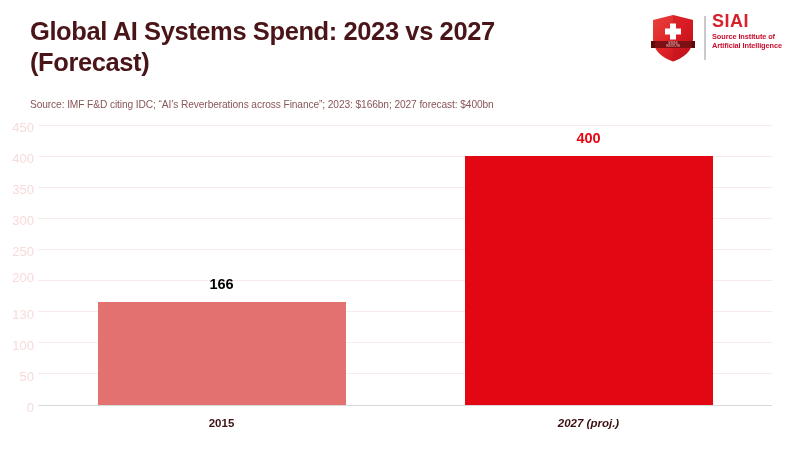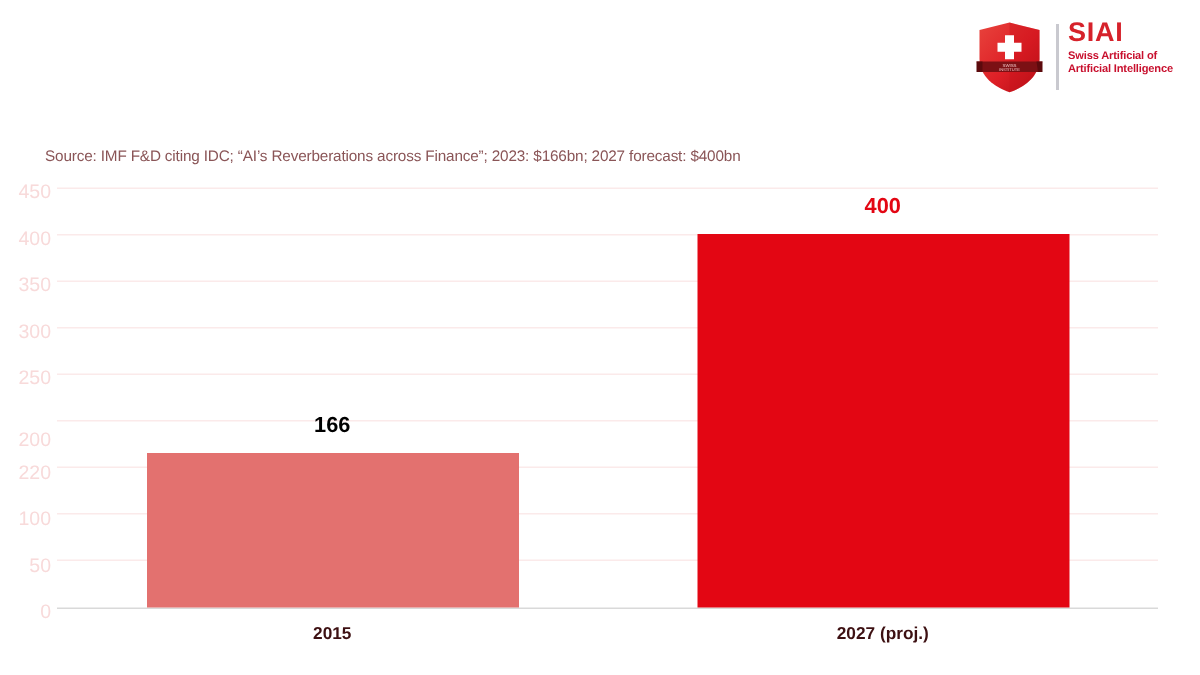--- a/index.html
+++ b/index.html
@@ -149,20 +149,22 @@
     color: #3D1012;
     line-height: 1;
   }
 </style>
 </head>
 <body>
 
 <div id="slide">
 
   <div id="header">
+    <div id="chart-title">Global AI Systems Spend: 2023 vs 2027
+(Forecast)</div>
     <div id="chart-subtitle">Source: IMF F&amp;D citing IDC; “AI’s Reverberations across Finance”; 2023: $166bn; 2027 forecast: $400bn</div>
   </div>
 
   <div id="logo">
     <div id="logo-shield">
       <svg width="50" height="50" viewBox="0 0 50 50" aria-hidden="true">
         <defs>
           <linearGradient id="shieldGrad" x1="0" y1="0" x2="1" y2="1">
             <stop offset="0%" stop-color="#E8433C"></stop>
             <stop offset="55%" stop-color="#DE1F26"></stop>
@@ -176,21 +178,21 @@
         <path d="M3 28 L47 28 L44 35 L6 35 Z" fill="#7C1014"></path>
         <path d="M3 28 L7 28 L7 35 L3 35 Z" fill="#5C0A0D"></path>
         <path d="M43 28 L47 28 L47 35 L44 35 Z" fill="#5C0A0D"></path>
         <text x="25" y="31.4" text-anchor="middle" font-size="2.9" font-family="'Liberation Sans', sans-serif" fill="#F3C7C9">SWISS</text>
         <text x="25" y="34.3" text-anchor="middle" font-size="2.7" font-family="'Liberation Sans', sans-serif" fill="#F3C7C9">INSTITUTE</text>
       </svg>
     </div>
     <div id="logo-divider"></div>
     <div id="logo-text">
       <div id="logo-siai">SIAI</div>
-      <div id="logo-sub">Swiss Artificial of
+      <div id="logo-sub">Source Institute of
 Artificial Intelligence</div>
     </div>
   </div>
 
   <div id="plot">
     <div id="gridlines">
         <div class="gridline baseline" style="top: 404.5px;"></div>
         <div class="gridline" style="top: 373.389px;"></div>
         <div class="gridline" style="top: 342.278px;"></div>
         <div class="gridline" style="top: 311.167px;"></div>
@@ -198,31 +200,31 @@
         <div class="gridline" style="top: 248.944px;"></div>
         <div class="gridline" style="top: 217.833px;"></div>
         <div class="gridline" style="top: 186.722px;"></div>
         <div class="gridline" style="top: 155.611px;"></div>
         <div class="gridline" style="top: 124.5px;"></div>
       </div>
     <div id="yticks">
         <div class="ytick" style="top: 401px;">0</div>
         <div class="ytick" style="top: 369.889px;">50</div>
         <div class="ytick" style="top: 338.778px;">100</div>
-        <div class="ytick" style="top: 307.667px;">220</div>
-        <div class="ytick" style="top: 286px;">200</div>
+        <div class="ytick" style="top: 307.667px;">130</div>
+        <div class="ytick" style="top: 271px;">200</div>
         <div class="ytick" style="top: 245.444px;">250</div>
         <div class="ytick" style="top: 214.333px;">300</div>
         <div class="ytick" style="top: 183.222px;">350</div>
         <div class="ytick" style="top: 152.111px;">400</div>
         <div class="ytick" style="top: 121px;">450</div>
       </div>
     <div id="bars">
         <div class="bar" style="left: 97.5px; top: 301.711px; width: 248px; height: 103.289px; background: rgb(227, 113, 111);"></div>
         <div class="bar-label" style="left: 97.5px; width: 248px; top: 276.711px; color: #000000;">166</div>
         <div class="cat-label" style="left: 38px; width: 367px; color: rgb(61, 16, 18);">2015</div>
         <div class="bar" style="left: 464.5px; top: 156.111px; width: 248px; height: 248.889px; background: rgb(227, 6, 19);"></div>
         <div class="bar-label" style="left: 464.5px; width: 248px; top: 131.111px; color: rgb(227, 6, 19);">400</div>
-        <div class="cat-label" style="left: 405px; width: 367px; color: rgb(61, 16, 18);">2027 (proj.)</div>
+        <div class="cat-label" style="left: 405px; width: 367px; color: rgb(61, 16, 18); font-style: italic;">2027 (proj.)</div>
       </div>
   </div>
 
 </div>
 
 </body></html>

